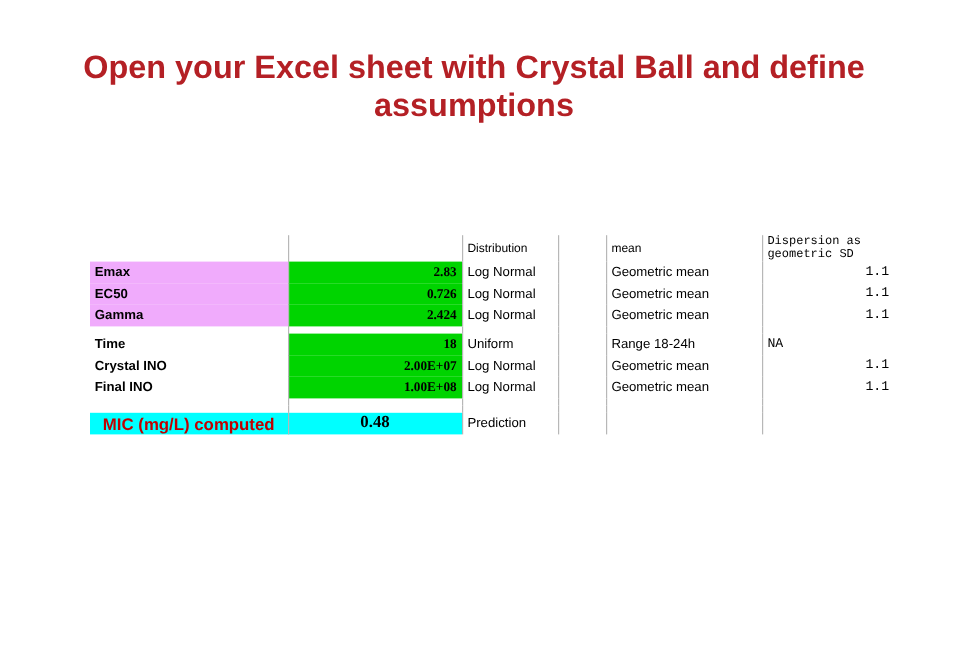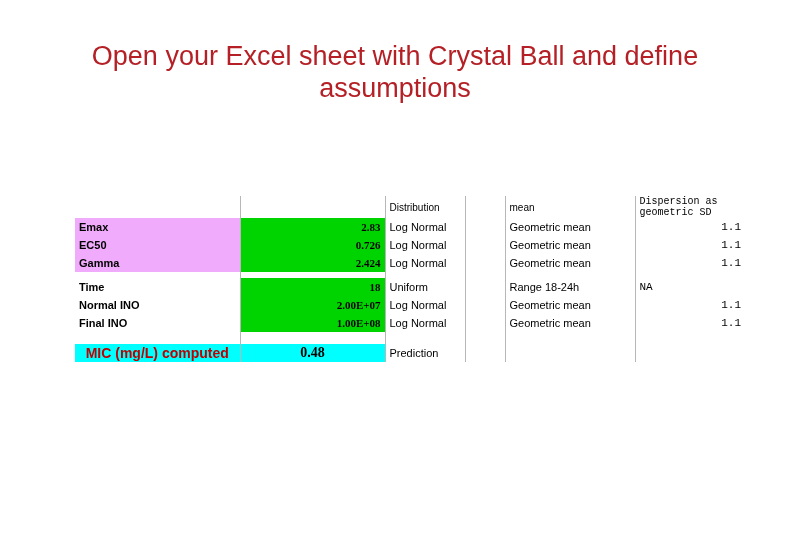--- a/index.html
+++ b/index.html
@@ -5,21 +5,21 @@
   * { box-sizing: border-box; margin: 0; padding: 0; }
   body {
     width: 810px;
     height: 540px;
     background: #ffffff;
     font-family: Arial, Helvetica, sans-serif;
     position: relative;
   }
   .title {
     text-align: center;
-    font-weight: normal;
+    font-weight: bold;
     color: #b42025;
     font-size: 27px;
     padding: 40px 80px 0 60px;
     line-height: 1.2;
   }
   .sheet {
     position: absolute;
     left: 75px;
     top: 196px;
     width: 670px;
@@ -108,21 +108,21 @@
   <tr>
     <td class="col-a">Time</td>
     <td class="col-b bg-green">18</td>
     <td class="col-c">Uniform</td>
     <td class="col-d"></td>
     <td class="col-e">Range 18-24h</td>
     <td class="col-f" style="text-align:left">NA</td>
   </tr>
 
   <tr>
-    <td class="col-a">Normal INO</td>
+    <td class="col-a">Crystal INO</td>
     <td class="col-b bg-green">2.00E+07</td>
     <td class="col-c">Log Normal</td>
     <td class="col-d"></td>
     <td class="col-e">Geometric mean</td>
     <td class="col-f">1.1</td>
   </tr>
 
   <tr>
     <td class="col-a">Final INO</td>
     <td class="col-b bg-green">1.00E+08</td>

